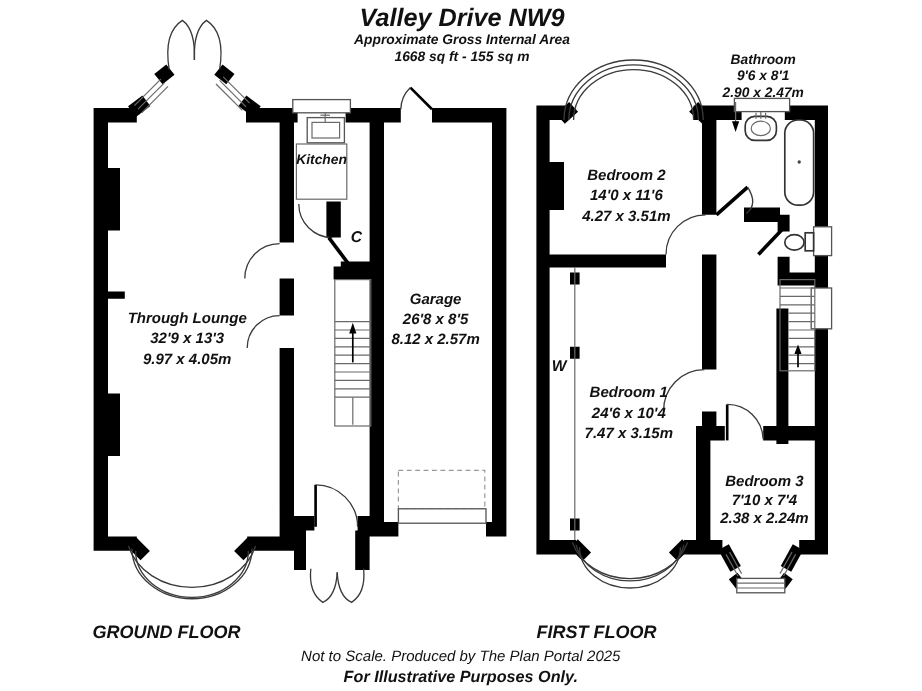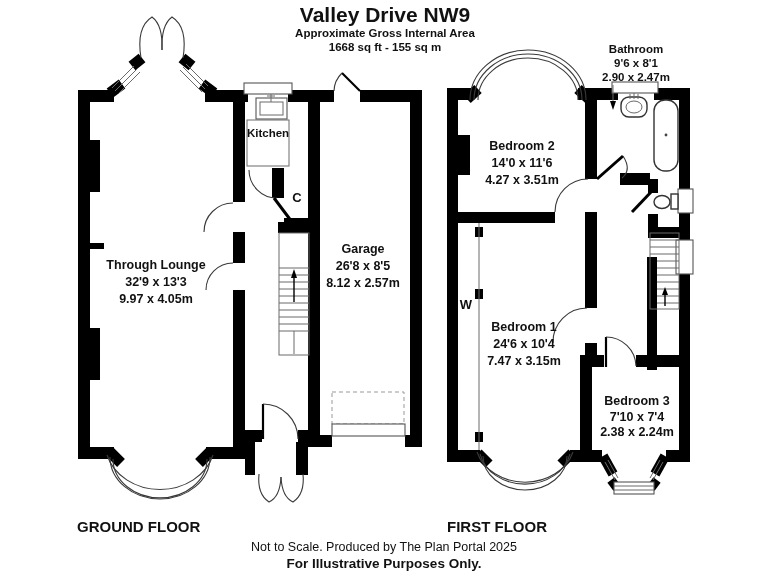--- a/index.html
+++ b/index.html
@@ -1,16 +1,16 @@
 <!DOCTYPE html>
 <html style="--wall: #000000; --background: #ffffff; --line: #444444;"><head>
 <meta charset="utf-8">
 <style>
   html,body{margin:0;padding:0;background:#fff;}
-  .sheet{position:relative;width:768px;height:576px;background:var(--background,#fff);overflow:hidden;}
+  .sheet{position:relative;width:768px;height:576px;background:var(--background,#fff);overflow:hidden;font-style:italic;}
   svg{display:block;}
   svg text{font-family:"Liberation Sans","DejaVu Sans",sans-serif;font-weight:bold;fill:#111;}
   .wall{fill:var(--wall,#000);stroke:none;}
   .thick{stroke:var(--wall,#000);fill:none;}
   .arc{fill:none;stroke:#3a3a3a;stroke-width:1.1;}
   .thin{fill:none;stroke:#6a6a6a;stroke-width:1;}
   .fix{fill:#fff;stroke:#555;stroke-width:1.1;}
   .fix2{fill:#fff;stroke:#333;stroke-width:1.4;}
   .leaf{stroke:#000;stroke-width:3;fill:none;}
   .leaf2{stroke:#000;stroke-width:2.2;fill:none;}

